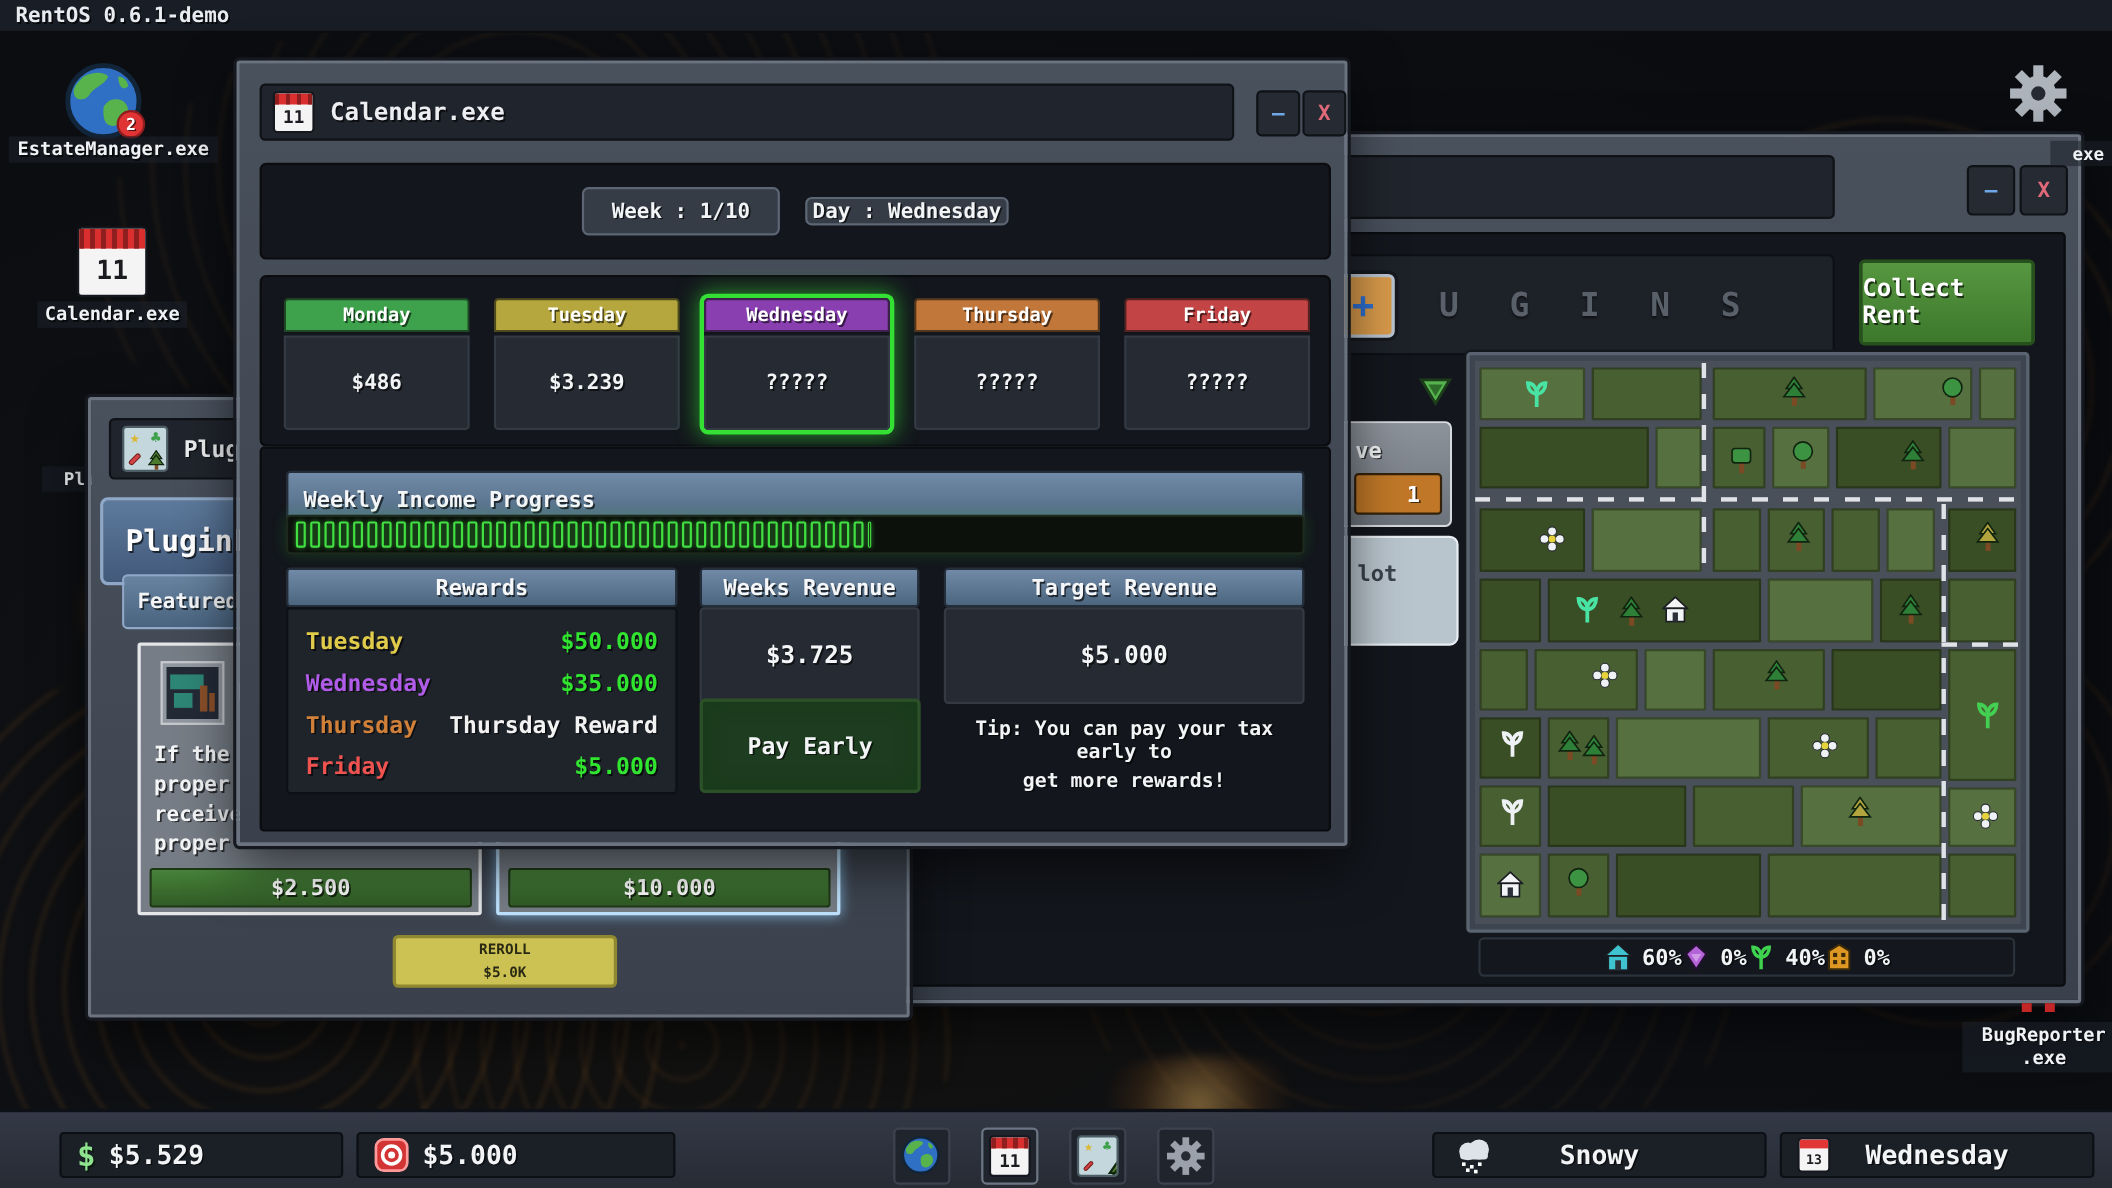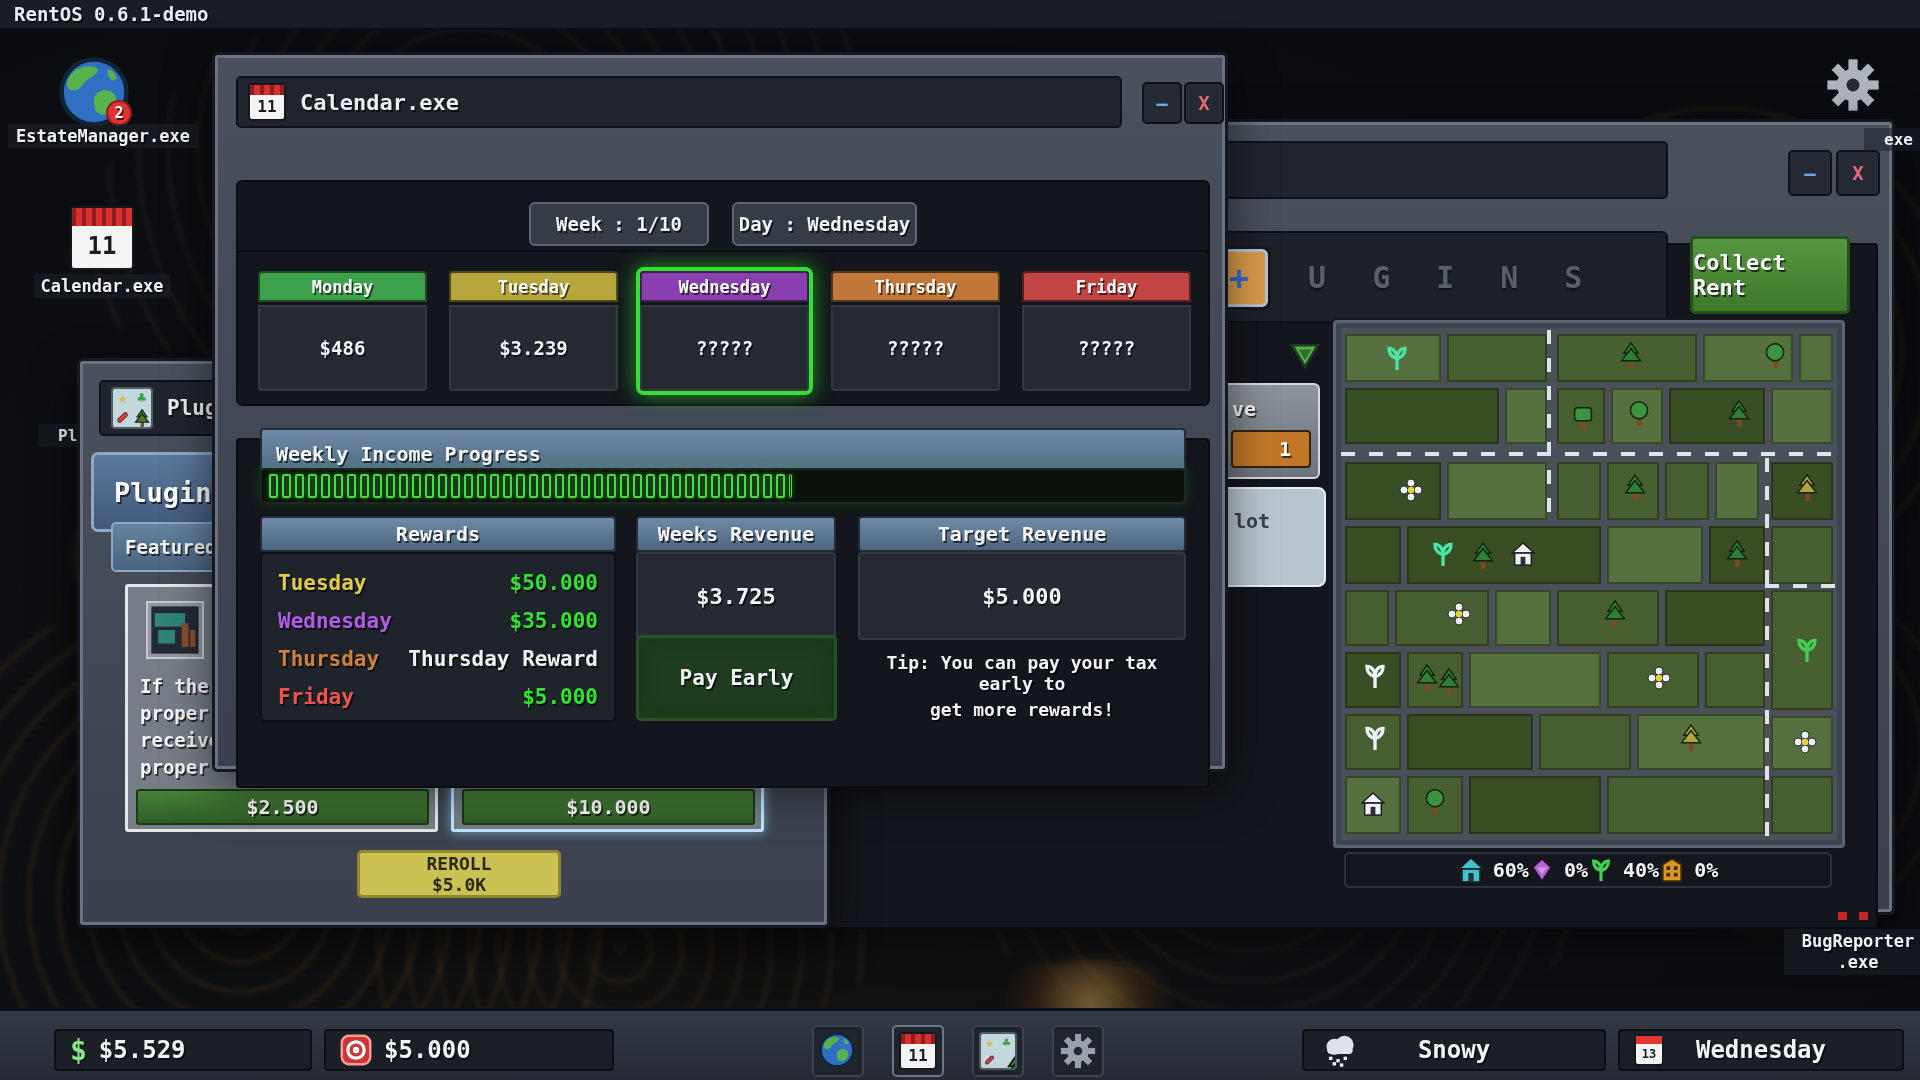--- a/index.html
+++ b/index.html
@@ -39,21 +39,21 @@
 
   
   .window { position:absolute; background:linear-gradient(#49515d, #3a414c); border:3px solid #6a737f;
     box-shadow:0 0 0 3px #15181e, 0 18px 48px rgba(0,0,0,.6); border-radius:3px; }
   .win-titlebar { position:absolute; background:#20242c; border:2px solid #0f1216; border-radius:5px;
     display:flex; align-items:center; gap:14px; padding-left:10px; color:#eceef1; }
   .win-btn { position:absolute; background:#262b33; border:2px solid #0f1216; border-radius:5px;
     display:flex; align-items:center; justify-content:center; font-size:19px; }
   .win-btn.min { color:#6fa8e8; }
   .win-btn.close { color:#e0697a; }
-  .inset { position:absolute; background:#13161c; border:2px solid #0a0c10; border-radius:6px;margin-top:32px; }
+  .inset { position:absolute; background:#13161c; border:2px solid #0a0c10; border-radius:6px; }
   .steel-head { position:absolute; background:linear-gradient(#708aa7, #4d667f); border:2px solid #242e3a;
     border-radius:4px; color:#f4f6f8; font-size:20px; display:flex; align-items:center; justify-content:center; }
   .steel-head.left { justify-content:flex-start; padding-left:14px; }
   .panel-dark { position:absolute; background:#1f242b; border:2px solid #0d1014; border-radius:4px; }
 
   
   .pillbtn { background:#353c46; border:2px solid #5c6674; border-radius:6px; color:#f2f4f6; font-size:19px;
     display:flex; align-items:center; justify-content:center; }
   .day-cards { position:absolute; left:18px; top:192px; width:974px; height:156px; background:#13161c;
     border:2px solid #0a0c10; border-radius:6px; display:flex; gap:22px; padding:19px 0 0 20px; }
@@ -111,21 +111,21 @@
     color:#fff; font-size:27px; display:flex; align-items:center; padding-left:20px; }
   .tabblue { position:absolute; background:linear-gradient(#67839f,#4a6480); border:2px solid #8fa8c8; border-radius:5px;
     color:#f2f4f6; font-size:19px; display:flex; align-items:center; padding-left:12px; }
   .featcard { position:absolute; background:#767d86; border:3px solid #e4e6e8; border-radius:3px; }
   .featcard.glow { border-color:#bfe4ff; box-shadow:0 0 12px rgba(150,210,255,.7); }
   .iconbox { position:absolute; left:18px; top:14px; width:58px; height:58px; background:#9298a0; border:2px solid #c6cacf; }
   .iconbox svg { width:100%; height:100%; display:block; }
   .pricebtn { position:absolute; left:8px; top:202px; width:293px; height:36px; background:linear-gradient(#47823a,#315c26);
     border:2px solid #1c3a12; border-radius:3px; color:#fff; font-size:20px; display:flex; align-items:center; justify-content:center; }
   .reroll { position:absolute; background:#ccc253; border:3px solid #8f8830; border-radius:5px; color:#2a2a14;
-    font-size:18px; display:flex; flex-direction:column; align-items:center; justify-content:center; line-height:21px; text-shadow:none; }
+    font-size:13px; display:flex; flex-direction:column; align-items:center; justify-content:center; line-height:21px; text-shadow:none; }
 
   
   .taskbar { position:absolute; left:0; top:1008px; width:1920px; height:72px;
     background:linear-gradient(#333946,#262b34); border-top:3px solid #0d1016; z-index:40; }
   .tb-pill { position:absolute; top:18px; height:42px; background:#1b2027; border:2px solid #0c0f14; border-radius:4px;
     display:flex; align-items:center; color:#f2f4f6; font-size:24px; }
   .tb-pill .plabel { text-shadow:1.5px 1.5px 0 rgba(0,0,0,.6); }
   .tb-icbtn { position:absolute; top:14px; width:52px; height:52px; background:#20252d; border:2px solid #3c434f;
     border-radius:5px; display:flex; align-items:center; justify-content:center; }
   .tb-icbtn svg { width:36px; height:36px; display:block; }
@@ -602,21 +602,21 @@
         <span class="pc-top"></span>
         <span class="pc-num">11</span>
       </span>
       <span class="px" style="font-size:22px">Calendar.exe</span>
     </div>
     <div class="win-btn min" style="left:924px;top:24px;width:40px;height:42px">–</div>
     <div class="win-btn close" style="left:966px;top:24px;width:40px;height:42px">X</div>
 
     <div class="inset" style="left:18px;top:90px;width:974px;height:88px;display:flex;align-items:center;justify-content:center;gap:23px">
       <div class="pillbtn px" style="width:180px;height:44px">Week : 1/10</div>
-      <div class="pillbtn px" style="width:185px;height:44px">Day : Wednesday</div>
+      <div class="pillbtn px" style="width:185px;height:26px">Day : Wednesday</div>
     </div>
 
     <div class="day-cards">
         <div class="day-card">
           <div class="day-head" style="background:#3da24b">Monday</div>
                   <div class="day-body">$486</div>
         </div>
         <div class="day-card">
           <div class="day-head" style="background:#b5a63d">Tuesday</div>
                   <div class="day-body">$3.239</div>

